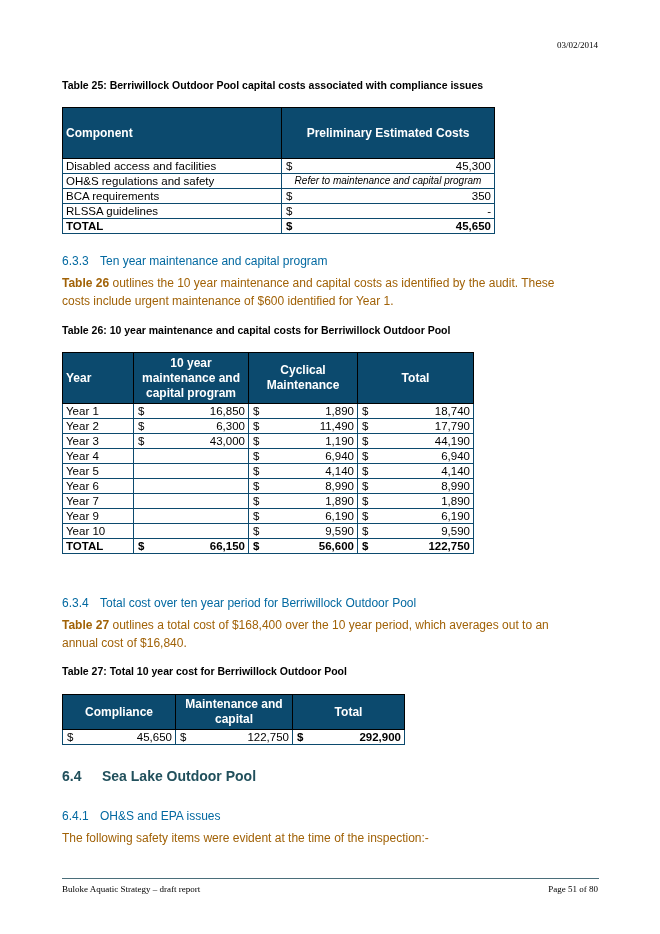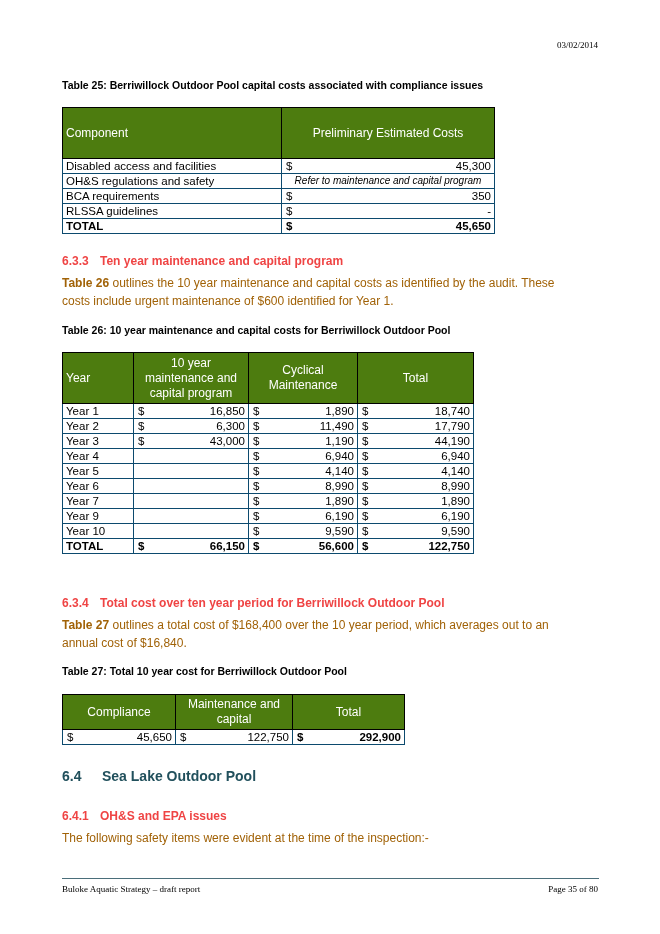--- a/index.html
+++ b/index.html
@@ -1,28 +1,28 @@
 <!DOCTYPE html>
 <html><head>
 <meta charset="utf-8">
 <style>
   html, body { margin: 0; padding: 0; background: #ffffff; }
   body { width: 660px; height: 934px; position: relative; overflow: hidden;
          font-family: "Liberation Sans", sans-serif; color: #000; }
   .abs { position: absolute; }
   .date { top: 40px; right: 62px; font-size: 9px; font-family: "Liberation Serif", serif; }
   .caption { font-size: 10.5px; font-weight: bold; left: 62px; }
-  .h3 { font-size: 12px; font-weight: bold; color: #ef4444; left: 62px; }
+  .h3 { font-size: 12px; font-weight: normal; color: #0369a1; left: 62px; }
   .h3 .num { display: inline-block; width: 38px; }
   .para { font-size: 12px; line-height: 18px; left: 62px; width: 520px; color: #a16207; }
   .h2 { font-size: 14px; font-weight: bold; color: #21505c; left: 62px; }
   .h2 .num { display: inline-block; width: 40px; }
 
   table { border-collapse: collapse; font-size: 11.5px; }
-  table th { background: #4d7c0f; color: #fff; font-weight: normal; border: 1px solid #000;
+  table th { background: #0c4a6e; color: #fff; font-weight: bold; border: 1px solid #000;
              font-size: 12px; line-height: 15px; }
   table td { border: 1px solid #0c4a6e; padding: 0 3px; height: 14px; line-height: 14px; white-space: nowrap; }
   td.cur { position: relative; }
   td.cur .sym { position: absolute; left: 4px; }
   td.cur .val { display: block; text-align: right; }
   tr.total td { font-weight: bold; }
   .italic { font-style: italic; font-size: 10px; text-align: center; }
 
   #t25 { top: 107px; left: 62px; width: 433px; }
   #t25 th { height: 48px; }
@@ -274,13 +274,13 @@
   <span class="num">6.4</span><span>Sea Lake Outdoor Pool</span>
 </div>
 
 <div class="abs h3" style="top:809px;">
   <span class="num">6.4.1</span><span>OH&amp;S and EPA issues</span>
 </div>
 <div class="abs para" style="top:829px;">The following safety items were evident at the time of the inspection:-</div>
 
 <div class="abs footer-line"></div>
 <div class="abs footer-left">Buloke Aquatic Strategy – draft report</div>
-<div class="abs footer-right">Page 35 of 80</div>
+<div class="abs footer-right">Page 51 of 80</div>
 
 </body></html>

